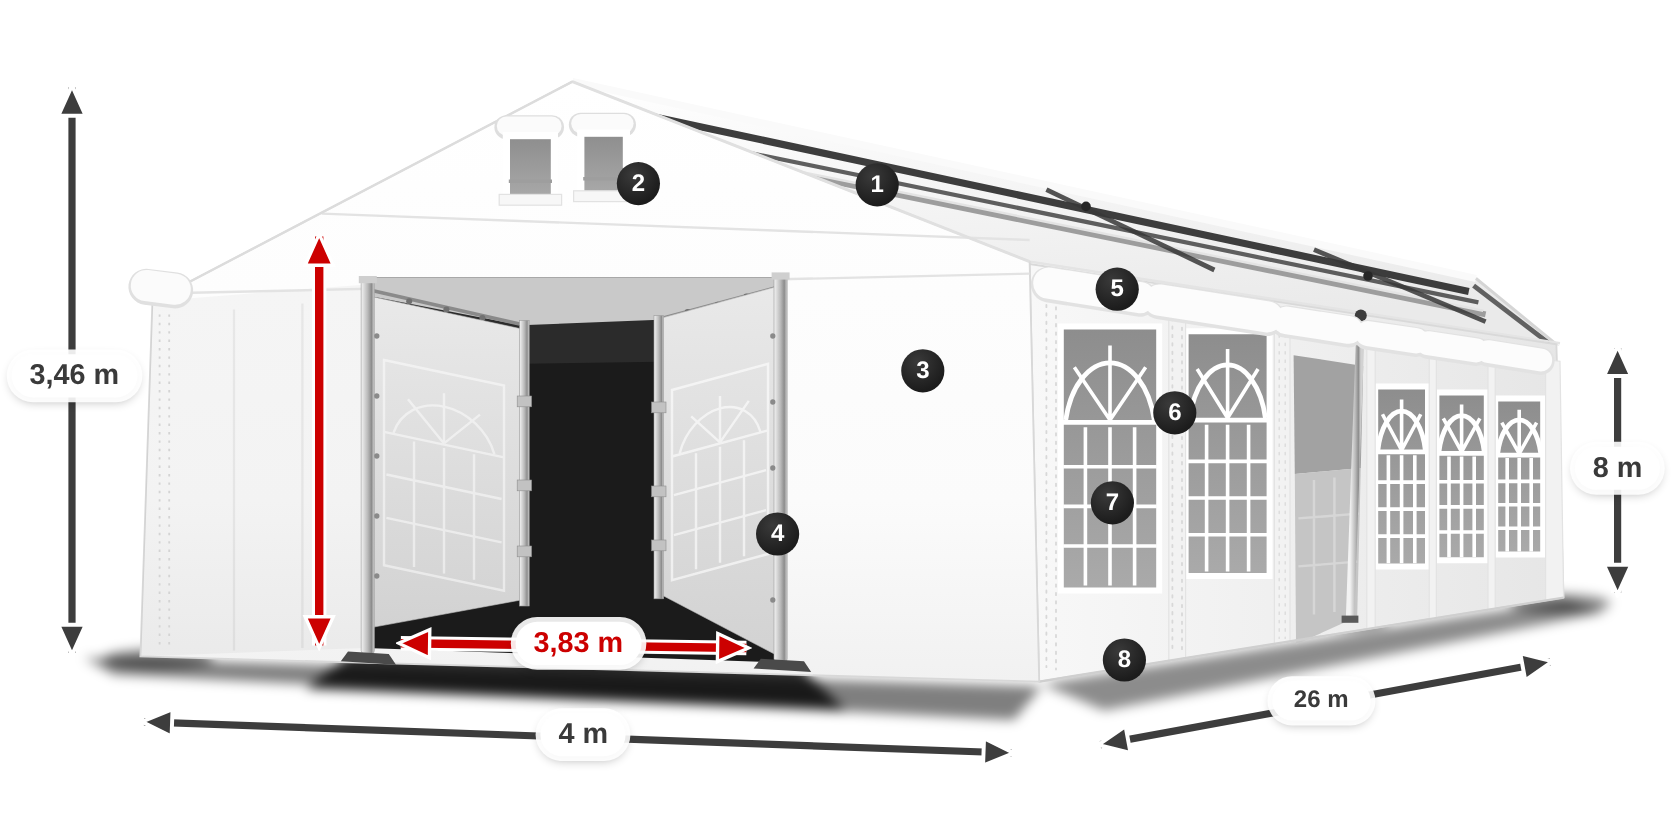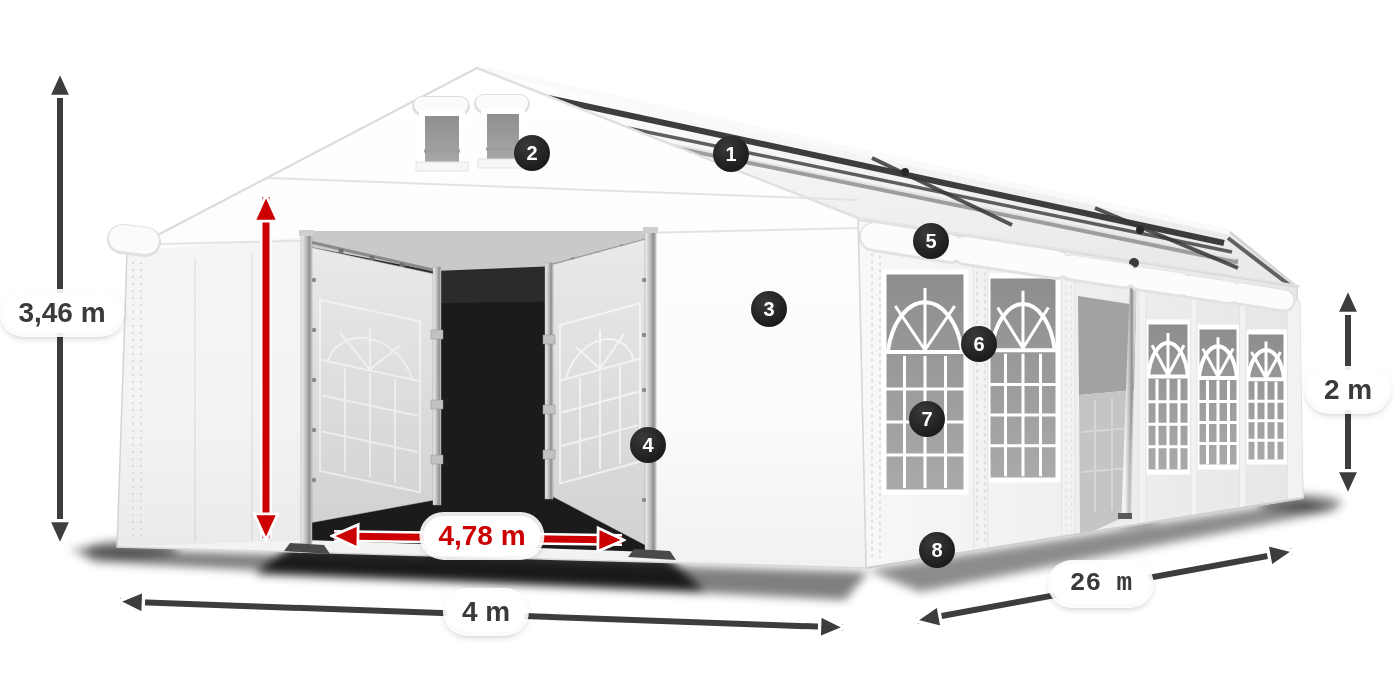--- a/index.html
+++ b/index.html
@@ -1,24 +1,24 @@
 <!DOCTYPE html>
 <html style="--dimension-red: #cc0000; --dimension-dark: #3d3d3d; --marker-bg: #1c1c1c; --marker-text: #ffffff; --pill-bg: #ffffff; --pill-text: #3a3a3a; --tent-outline: #d6d6d6;"><head>
 <meta charset="utf-8">
 <style>
   html,body{margin:0;padding:0;background:#ffffff;}
   .stage{position:relative;width:1400px;height:700px;background:#ffffff;overflow:hidden;
          font-family:"Liberation Sans",sans-serif;}
   .stage svg{position:absolute;left:0;top:0;}
   .dim-pill{position:absolute;transform:translate(-50%,-50%);background:var(--pill-bg,#fff);
-    border-radius:24px;padding:4px 15px;font-weight:bold;font-size:28px;line-height:1.15;
+    border-radius:24px;padding:4px 15px;font-weight:bold;font-size:24px;line-height:1.15;
     color:var(--pill-text,#3a3a3a);white-space:nowrap;
     box-shadow:0 0 0 4px rgba(255,255,255,.9),0 3px 9px rgba(0,0,0,.32);}
   .dim-pill.red{color:var(--dimension-red,#c00);}
-  .dim-pill.lg{font-size:26px;padding:5px 18px;font-family:Liberation Mono, monospace;}
+  .dim-pill.lg{font-size:20px;padding:5px 18px;}
   .num-marker{position:absolute;transform:translate(-50%,-50%);width:36px;height:36px;border-radius:50%;
     background:radial-gradient(circle at 38% 30%, #3a3a3a, var(--marker-bg,#1c1c1c) 72%);
     color:var(--marker-text,#fff);font-weight:bold;font-size:20px;
     display:flex;align-items:center;justify-content:center;}
 </style>
 </head>
 <body>
 
 <div class="stage">
 <svg width="1400" height="700" viewBox="0 0 1400 700">
@@ -268,24 +268,24 @@
       <line x1="266" y1="197" x2="266" y2="538" style="stroke:var(--dimension-red,#cc0000)" stroke-width="7" marker-start="url(#arrowRed)" marker-end="url(#arrowRed)"></line>
     </g>
     <g>
       <line x1="334" y1="536" x2="622" y2="540" stroke="#ffffff" stroke-width="12"></line>
       <line x1="334" y1="536" x2="622" y2="540" style="stroke:var(--dimension-red,#cc0000)" stroke-width="7" marker-start="url(#arrowRed)" marker-end="url(#arrowRed)"></line>
     </g>
   </g>
 </svg>
 
 <div class="dim-pill" style="left:62px;top:313px">3,46 m</div>
-<div class="dim-pill red" style="left:482px;top:536px">4,78 m</div>
+<div class="dim-pill red" style="left:482px;top:536px">3,83 m</div>
 <div class="dim-pill" style="left:486px;top:612px">4 m</div>
 <div class="dim-pill lg" style="left:1101px;top:584px">26 m</div>
-<div class="dim-pill" style="left:1348px;top:390px">2 m</div>
+<div class="dim-pill" style="left:1348px;top:390px">8 m</div>
 
 <div class="num-marker" style="left:731px;top:154px">1</div>
 <div class="num-marker" style="left:532px;top:153px">2</div>
 <div class="num-marker" style="left:769px;top:309px">3</div>
 <div class="num-marker" style="left:648px;top:445px">4</div>
 <div class="num-marker" style="left:931px;top:241px">5</div>
 <div class="num-marker" style="left:979px;top:344px">6</div>
 <div class="num-marker" style="left:927px;top:419px">7</div>
 <div class="num-marker" style="left:937px;top:550px">8</div>
 </div>

